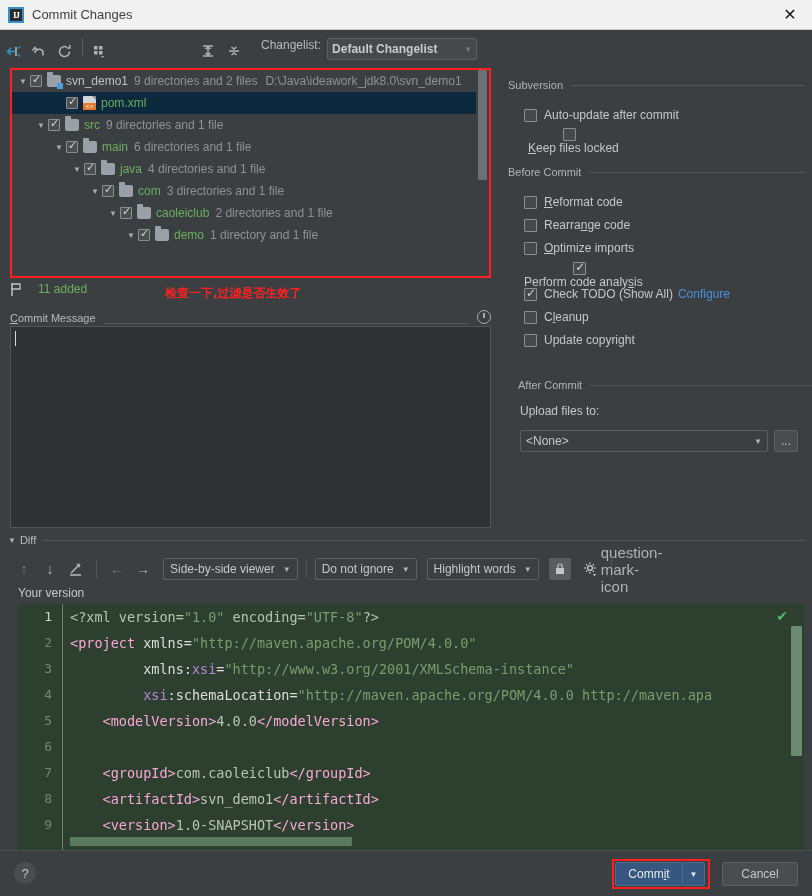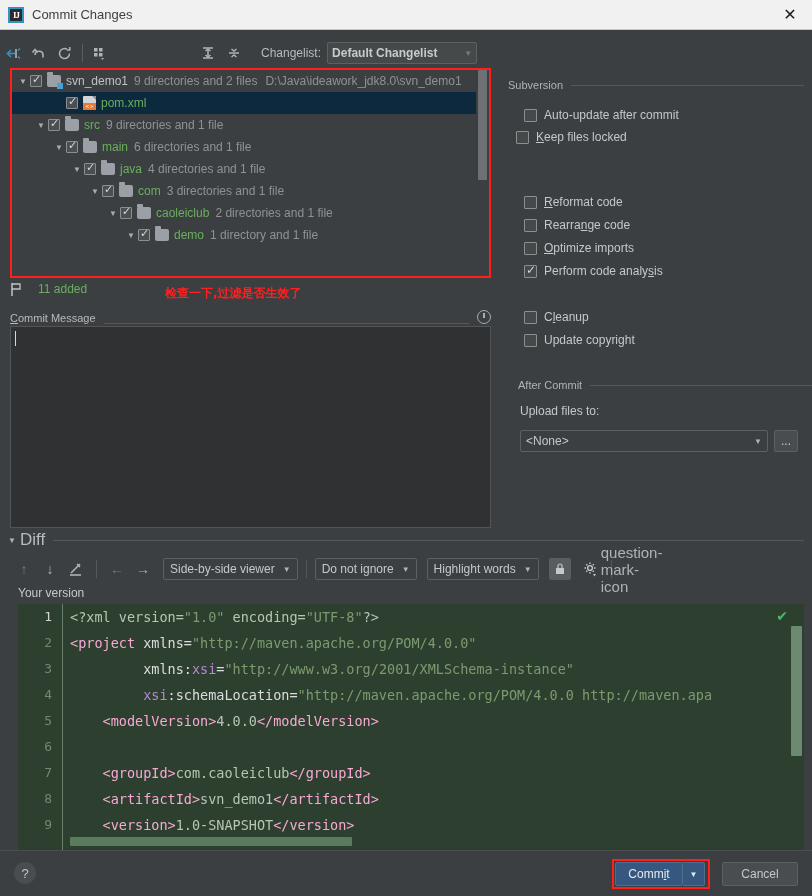--- a/index.html
+++ b/index.html
@@ -31,21 +31,21 @@
     font-size: 16px; color: #1a1a1a; font-family: "DejaVu Sans", sans-serif;
   }
   
   #body {
     position: absolute; left: 0; top: 30px; width: 812px; height: 866px;
     background: #3c3f41;
   }
   
   #toolbar {
     position: absolute; left: 0; top: 8px; width: 495px; height: 30px;
-    display: flex; align-items: center;
+    display: flex; 
   }
   .tbtn {
     width: 26px; height: 26px; display: flex;
     align-items: center; justify-content: center;
     color: #b0b3b5;
   }
   .tbsep { width: 1px; height: 18px; background: #5a5d5f; margin: 0 4px; }
   #changelist-label {
     font-size: 12px; color: #b8bbbd; margin-left: 14px; margin-right: 6px;
   }
@@ -191,21 +191,21 @@
     background: #4a4d4f; border: 1px solid #5e6060; border-radius: 2px;
     display: flex; align-items: center; justify-content: center;
     font-size: 12px; color: #c5c8ca;
   }
   
   #diff-head {
     position: absolute; left: 8px; top: 502px; width: 796px; height: 16px;
     display: flex; align-items: center;
   }
   #diff-head .tri { color: #b0b3b5; font-size: 8px; margin-right: 4px; }
-  #diff-head .lbl { font-size: 17px; color: #b8bbbd; }
+  #diff-head .lbl { font-size: 11px; color: #b8bbbd; }
   #diff-head .rule { flex: 1; height: 1px; background: #555859; margin-left: 8px; }
   #diff-toolbar {
     position: absolute; left: 12px; top: 526px; width: 790px; height: 26px;
     display: flex; align-items: center; gap: 2px;
   }
   .dbtn {
     width: 24px; height: 24px; display: flex; align-items: center;
     justify-content: center; color: #b0b3b5; font-size: 14px;
   }
   .dbtn.dim { color: #76797b; }
@@ -451,40 +451,49 @@
   </div>
 
   <div class="grp-head" style="left:508px; top:48px; width:296px;">
     <span class="gl">Subversion</span>
     <span class="gr"></span>
   </div>
   <div class="copt" style="left:524px; top:76px;">
     <span class="box"></span>
     <span>Auto-update after commit</span>
   </div>
-  <div class="copt" style="left:516px; top:98px;">
+  <div class="copt" style="left:528px; top:98px;flex-direction:column;">
     <span class="box"></span>
     <span><u>K</u>eep files locked</span>
   </div>
 
+  <div class="grp-head" style="left:508px; top:135px; width:296px;">
+    <span class="gl">Before Commit</span>
+    <span class="gr"></span>
+  </div>
   <div class="copt" style="left:524px; top:163px;">
     <span class="box"></span>
     <span><u>R</u>eformat code</span>
   </div>
   <div class="copt" style="left:524px; top:186px;">
     <span class="box"></span>
     <span>Rearra<u>n</u>ge code</span>
   </div>
   <div class="copt" style="left:524px; top:209px;">
     <span class="box"></span>
     <span><u>O</u>ptimize imports</span>
   </div>
-  <div class="copt" style="left:524px; top:232px;">
+  <div class="copt" style="left:524px; top:232px;flex-direction:column;">
     <span class="box on"></span>
     <span>Perform code analy<u>s</u>is</span>
+  </div>
+  <div class="copt" style="left:524px; top:255px;">
+    <span class="box on"></span>
+    <span>Check TODO (Show All)</span>
+    <span class="link">Configure</span>
   </div>
   <div class="copt" style="left:524px; top:278px;">
     <span class="box"></span>
     <span>C<u>l</u>eanup</span>
   </div>
   <div class="copt" style="left:524px; top:301px;">
     <span class="box"></span>
     <span>Update copyright</span>
   </div>
 

